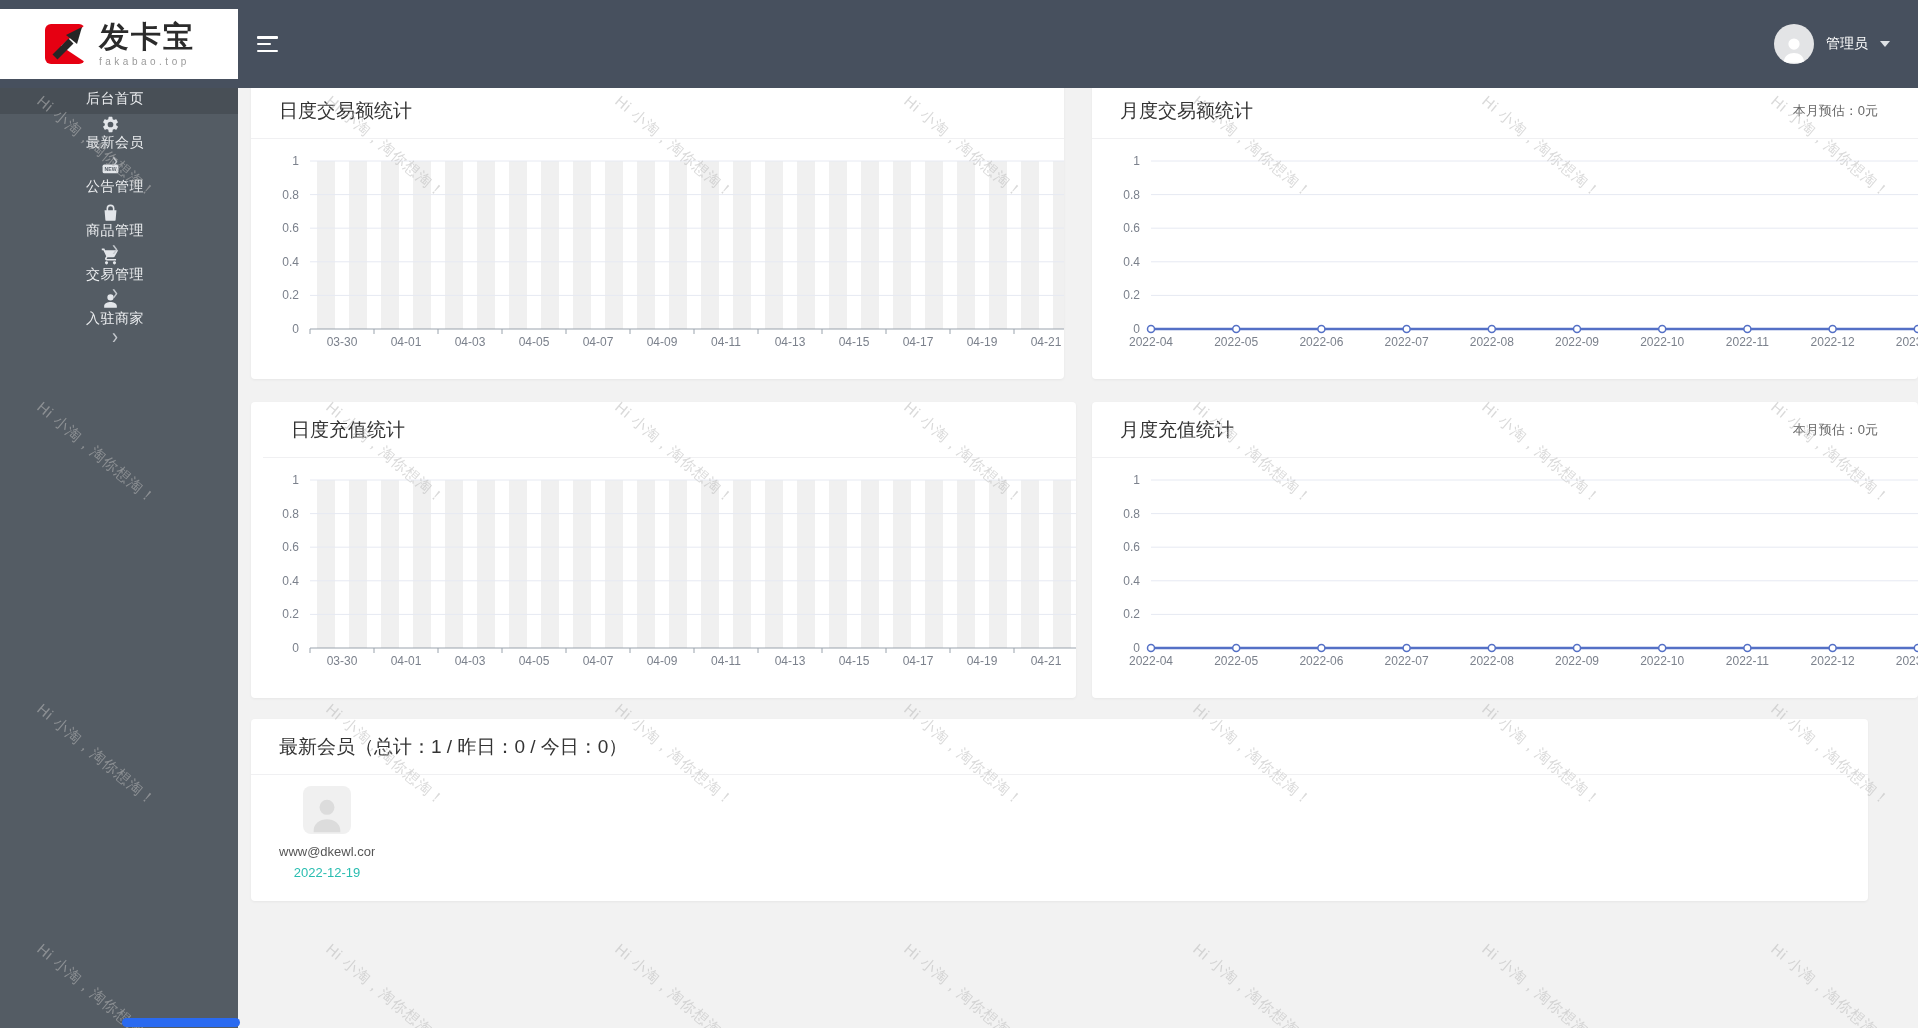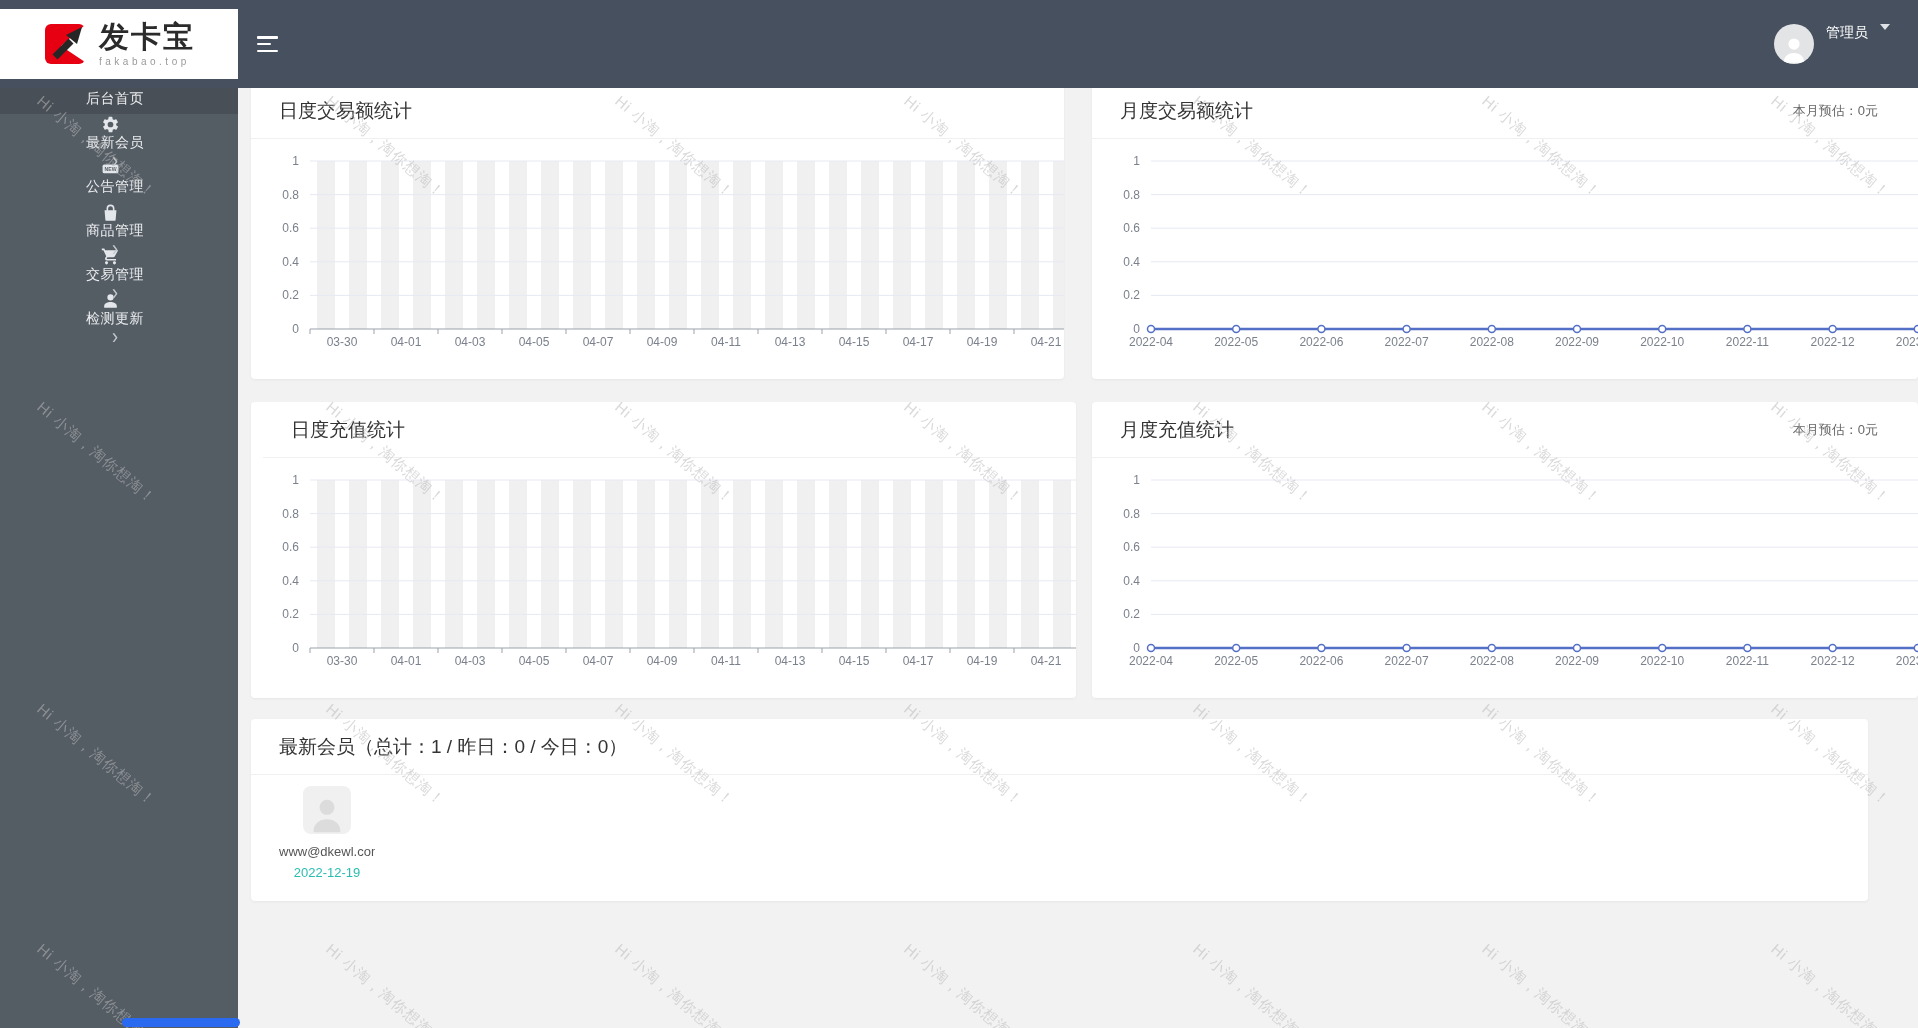--- a/index.html
+++ b/index.html
@@ -14,21 +14,21 @@
   #logo-box{width:238px;height:70px;background:#ffffff;display:flex;align-items:center;justify-content:center;gap:10px;flex:0 0 auto;}
   #logo-mark{width:46px;height:44px;}
   #logo-text{display:flex;flex-direction:column;line-height:1;}
   #brand-name{font-size:30px;font-weight:bold;color:#2b2b2b;letter-spacing:2px;}
   #brand-domain{font-size:10px;color:#9a9a9a;letter-spacing:3.5px;margin-top:5px;}
   #hamburger{margin-left:19px;width:22px;height:16px;display:flex;flex-direction:column;justify-content:space-between;cursor:pointer;}
   #hamburger span{display:block;height:2.5px;background:#fff;border-radius:1px;}
   #hamburger span:nth-child(1){width:21px;}
   #hamburger span:nth-child(2){width:14px;}
   #hamburger span:nth-child(3){width:21px;}
-  #user-area{margin-left:auto;margin-right:28px;display:flex;align-items:flex-start;gap:12px;cursor:pointer;}
+  #user-area{margin-left:auto;margin-right:28px;display:flex;align-items:center;gap:12px;cursor:pointer;}
   #topbar-avatar{width:40px;height:40px;border-radius:50%;background:#e3e4e6;overflow:hidden;display:flex;align-items:flex-end;justify-content:center;}
   #user-name{color:#ffffff;font-size:14px;}
   #user-caret{width:0;height:0;border-left:5px solid transparent;border-right:5px solid transparent;border-top:6px solid #dfe2e6;}
   
   #sidebar{position:absolute;left:0;top:70px;width:238px;bottom:0;background:var(--sidebar-bg,#545c64);z-index:5;}
   .menu-item{height:44px;display:flex;align-items:center;padding:0 32px 0 24px;cursor:pointer;color:#eceef0;font-size:14px;flex-direction:column;}
   .menu-item.active{background:var(--active-bg,#484f56);}
   .menu-item .mi-icon{width:20px;height:20px;margin-right:10px;flex:0 0 auto;display:flex;align-items:center;justify-content:center;}
   .menu-item .mi-label{flex:1 1 auto;letter-spacing:.5px;}
   .menu-item .mi-chevron{color:#c3c7cc;font-size:18px;line-height:1;transform:scaleY(1.2);}
@@ -134,21 +134,21 @@
       </span>
       <span class="mi-label">交易管理</span>
       <span class="mi-chevron">›</span>
     </div>
     <div class="menu-item">
       <span class="mi-icon">
         <svg width="19" height="19" viewBox="0 0 24 24">
           <path fill="#e3e6ea" d="M12 12a4 4 0 1 0 0-8 4 4 0 0 0 0 8zm0 2c-3.3 0-8 1.7-8 5v2h16v-2c0-3.3-4.7-5-8-5z"></path>
         </svg>
       </span>
-      <span class="mi-label">检测更新</span>
+      <span class="mi-label">入驻商家</span>
       <span class="mi-chevron">›</span>
     </div>
   </div>
 
 <div id="main">
 
   <div class="card" id="card-daily-trade">
     <div class="card-header">
       <span class="card-title">日度交易额统计</span>
     </div>

